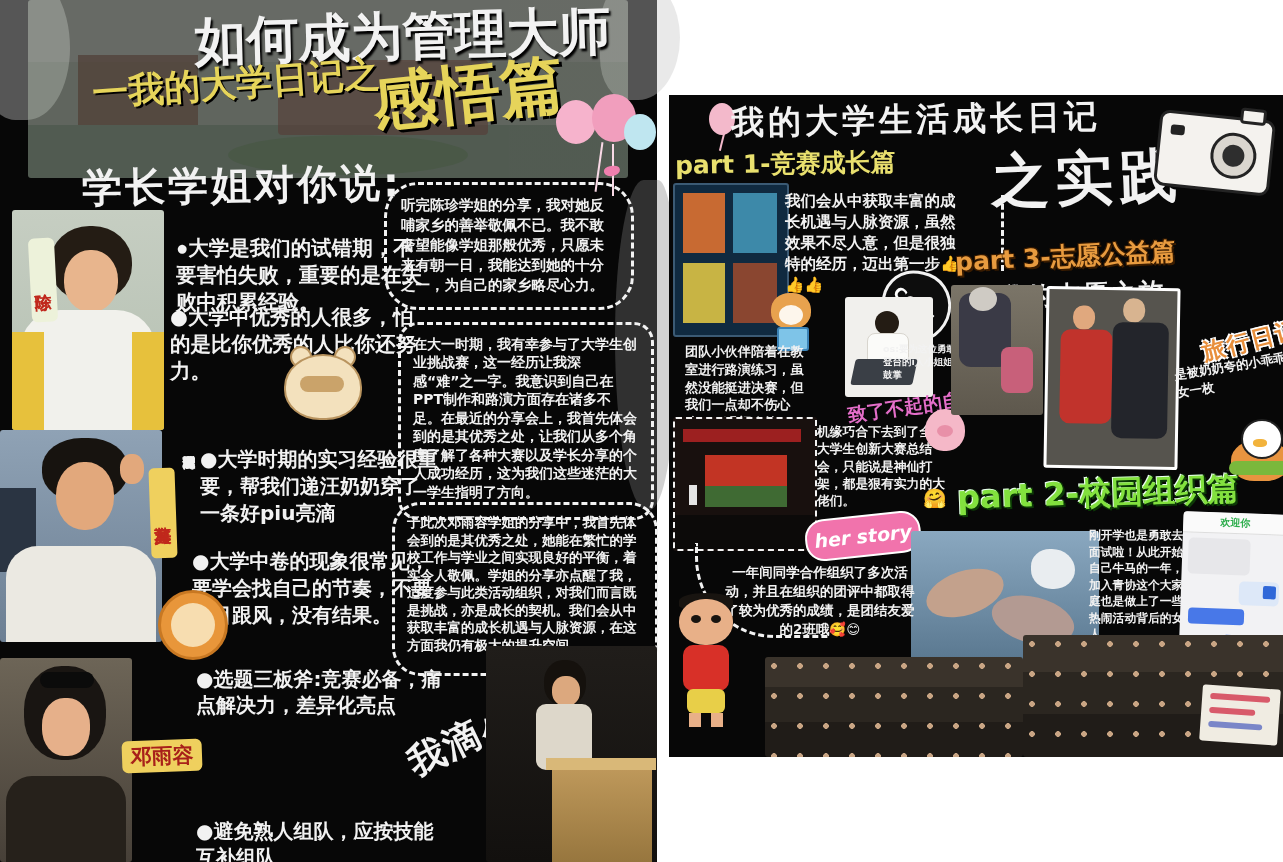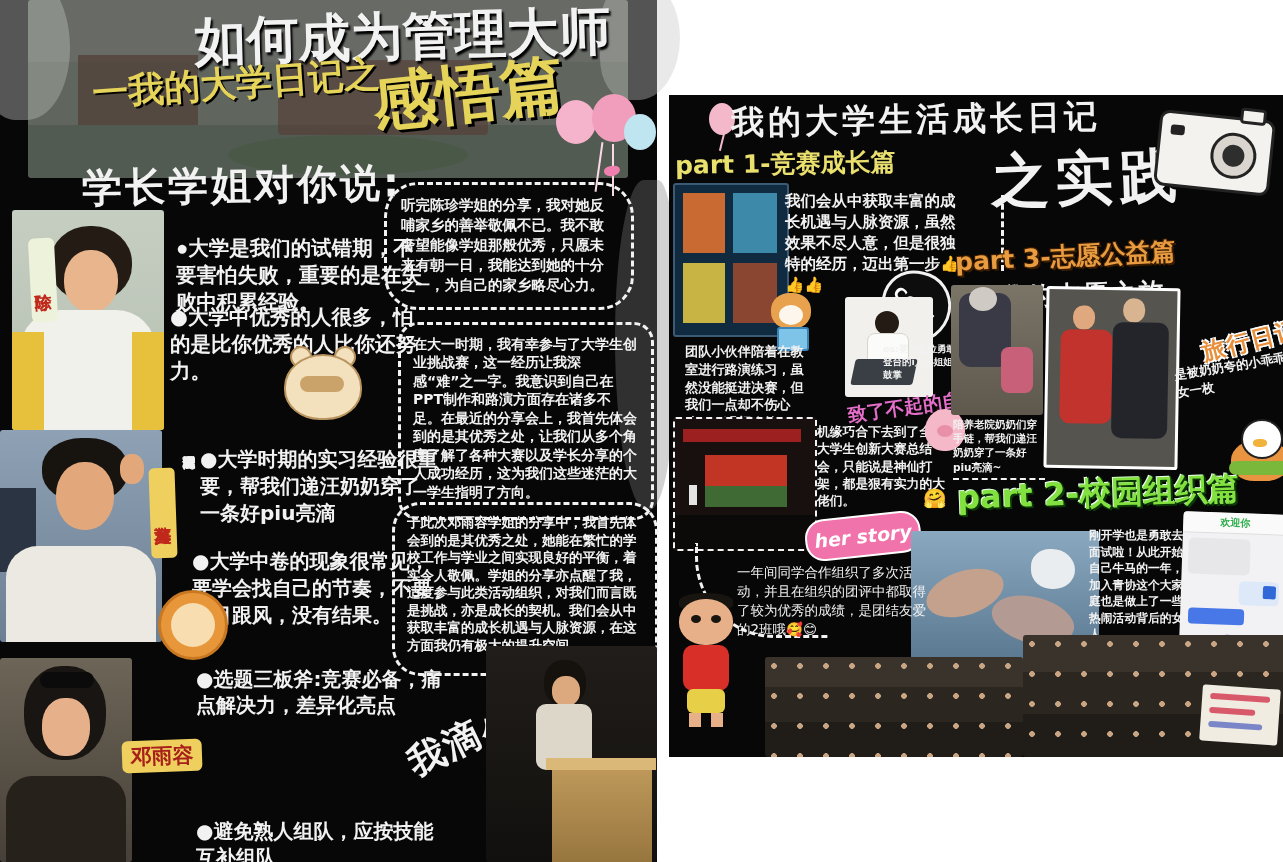--- a/index.html
+++ b/index.html
@@ -170,21 +170,20 @@
       <div class="abs" style="left:30px;top:36px;width:82px;height:52px;background:linear-gradient(180deg,#c23424 0 60%,#3f6a33 60% 100%);"></div>
       <div class="abs" style="left:14px;top:66px;width:8px;height:20px;background:#e4e4e4;"></div>
       <div class="abs" style="left:0;top:96px;width:140px;height:34px;background:#0c0a09;"></div>
     </div>
 
     <div class="abs hw" style="left:148px;top:328px;width:130px;font-size:12.8px;line-height:1.35;font-weight:600;">机缘巧合下去到了全省大学生创新大赛总结会，只能说是神仙打架，都是狠有实力的大佬们。</div>
 
     <div class="abs" style="left:256px;top:314px;width:40px;height:42px;background:#f5b8c8;border-radius:50% 50% 46% 46%;">
       <div class="abs" style="left:12px;top:16px;width:16px;height:12px;background:#e890a8;border-radius:50%;"></div>
     </div>
-    <div class="abs hw" style="left:284px;top:322px;width:92px;font-size:10.5px;line-height:1.35;font-weight:600;border-bottom:2px dashed #f2f2f2;padding-bottom:4px;">陪养老院奶奶们穿手链，帮我们递汪奶奶穿了一条好piu亮滴~</div>
 
     <div class="abs outline-dark" style="left:286px;top:144px;width:260px;font-size:25px;font-weight:800;color:#e89b3f;transform:rotate(-3deg);">part 3-志愿公益篇</div>
     <div class="abs hw" style="left:330px;top:182px;width:220px;font-size:25px;letter-spacing:3px;transform:rotate(-2deg);">我的志愿之旅</div>
 
     <div class="photo" style="left:282px;top:190px;width:92px;height:130px;background:linear-gradient(180deg,#7b7568,#5e584d);">
       <div class="abs" style="left:8px;top:8px;width:52px;height:74px;background:#3a3a46;border-radius:12px;"></div>
       <div class="abs" style="left:18px;top:2px;width:28px;height:24px;background:#cfcbc4;border-radius:50%;"></div>
       <div class="abs" style="left:50px;top:62px;width:32px;height:46px;background:#c8607a;border-radius:8px;"></div>
     </div>
     <div class="photo" style="left:376px;top:192px;width:128px;height:176px;background:#56544e;border:3px solid #fff;transform:rotate(1deg);">
@@ -212,21 +211,21 @@
     </div>
 
     <div class="abs" style="left:26px;top:448px;width:130px;height:92px;border-left:3px dashed #f2f2f2;border-bottom:3px dashed #f2f2f2;border-radius:0 0 0 80px;"></div>
 
     <div class="photo" style="left:242px;top:436px;width:188px;height:130px;background:linear-gradient(180deg,#8aa8c0,#5a7890);">
       <div class="abs" style="left:14px;top:40px;width:80px;height:44px;background:#c3a18c;border-radius:50%;transform:rotate(-18deg);"></div>
       <div class="abs" style="left:80px;top:66px;width:84px;height:46px;background:#b39a92;border-radius:50%;transform:rotate(14deg);"></div>
       <div class="abs" style="left:120px;top:18px;width:44px;height:40px;background:#e9edf0;border-radius:45% 55% 50% 50%;"></div>
     </div>
 
-    <div class="abs hw" style="left:68px;top:468px;width:190px;font-size:13.5px;line-height:1.4;font-weight:400;">一年间同学合作组织了多次活动，并且在组织的团评中都取得了较为优秀的成绩，是团结友爱的2班哦🥰😊</div>
+    <div class="abs hw" style="left:56px;top:468px;width:190px;font-size:13.5px;line-height:1.4;font-weight:700;text-align:center;">一年间同学合作组织了多次活动，并且在组织的团评中都取得了较为优秀的成绩，是团结友爱的2班哦🥰😊</div>
     <div class="abs hw" style="left:420px;top:432px;width:104px;font-size:11.8px;line-height:1.4;font-weight:600;">刚开学也是勇敢去面试啦！从此开始自己牛马的一年，加入青协这个大家庭也是做上了一些热闹活动背后的女人</div>
 
     <div class="photo" style="left:512px;top:418px;width:104px;height:152px;background:#f2f2f4;transform:rotate(2deg);border-radius:4px;">
       <div class="abs" style="left:0;top:0;width:104px;height:20px;background:#fafafa;border-bottom:1px solid #ddd;display:flex;align-items:center;justify-content:center;">
         <span style="font-size:10px;font-weight:700;color:#2fae4e;">欢迎你</span>
       </div>
       <div class="abs" style="left:6px;top:26px;width:62px;height:36px;background:#e7e7ea;border-radius:5px;"></div>
       <div class="abs" style="left:58px;top:68px;width:40px;height:24px;background:#dde8f8;border-radius:5px;"></div>
       <div class="abs" style="left:82px;top:72px;width:13px;height:13px;background:#3068d8;border-radius:2px;"></div>
       <div class="abs" style="left:8px;top:96px;width:56px;height:16px;background:#4878e8;border-radius:4px;"></div>

